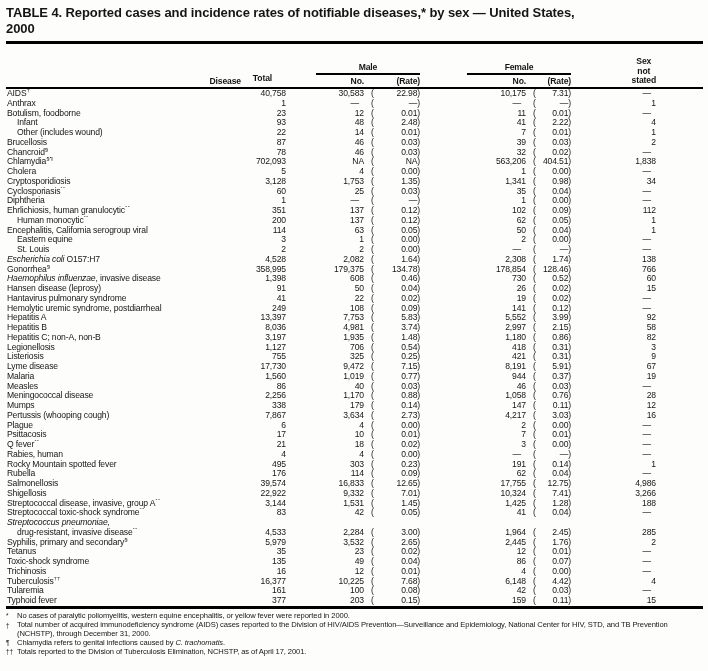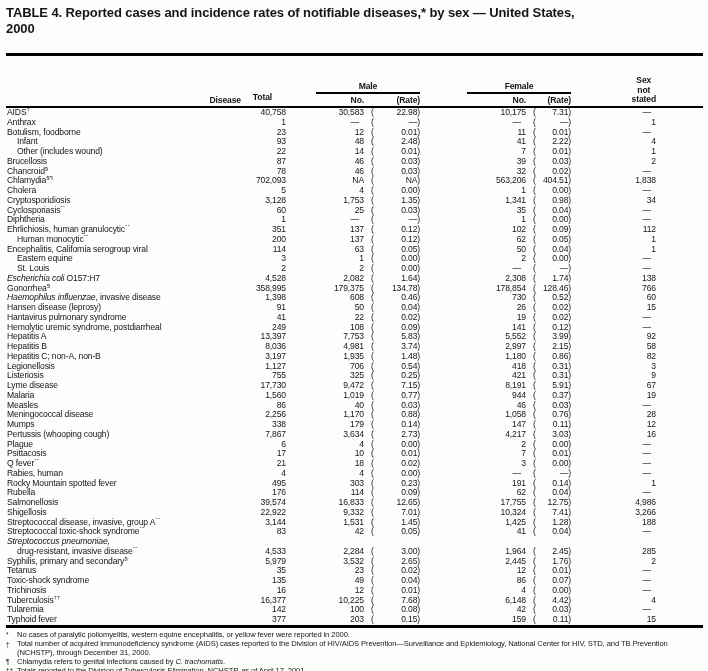--- a/index.html
+++ b/index.html
@@ -1,34 +1,34 @@
 <!DOCTYPE html>
 <html><head>
 <meta charset="utf-8">
 <style>
   * { box-sizing: border-box; margin: 0; padding: 0; }
   html, body { width: 708px; height: 671px; background: #fdfdfb; overflow: hidden; }
   body { font-family: "Liberation Sans", sans-serif; color: #151515; }
   .page { padding: 5px 5px 0 6px; }
 
-  .title { font-weight: bold; font-size: 13px; line-height: 16px; letter-spacing: -0.1px; margin-bottom: 16px; }
+  .title { font-weight: bold; font-size: 13px; line-height: 16px; letter-spacing: -0.1px; margin-bottom: 4px; }
   .title span { display: block; }
 
   table { border-collapse: collapse; table-layout: fixed; width: 697px;
           border-top: 3px solid #000; border-bottom: 3px solid #000; }
   col.c1 { width: 235px; } col.c2 { width: 45px; } col.c3 { width: 78px; }
   col.c4 { width: 56px; }  col.c5 { width: 106px; } col.c6 { width: 45px; }
   col.c7 { width: 85px; }  col.c8 { width: 47px; }
 
   thead th { font-weight: bold; font-size: 8.6px; line-height: 10px; vertical-align: bottom;
              padding: 0; white-space: nowrap; letter-spacing: -0.15px; }
   .hb { border-bottom: 2px solid #000; }
   .h-dis { text-align: right; padding-left: 1px; padding-bottom: 1px; }
   .h-tot { text-align: right; padding-right: 14px; padding-bottom: 4px; }
-  .h-grp { padding-top: 25px; }
+  .h-grp { padding-top: 18px; }
   .h-grp .grp { width: 104px; margin-left: auto; text-align: center;
                 border-bottom: 2px solid #000; padding-bottom: 1px; }
   .h-no, .h-rate { text-align: right; height: 13px; padding-bottom: 1px; }
   .h-sex { text-align: right; padding-bottom: 1px; }
   .sexhdr { display: inline-block; text-align: center; }
   .sexhdr span { display: block; line-height: 9.6px; }
 
   tbody td { font-size: 8.6px; line-height: 9.75px; padding: 0; white-space: nowrap;
              letter-spacing: -0.15px; vertical-align: baseline; }
   td.c-dis { text-align: left; padding-left: 1px; overflow: hidden; }
@@ -598,21 +598,21 @@
           <td class="c-tot">16,377</td>
           <td class="c-no">10,225</td>
           <td class="c-rate"><span class="lp">(</span><span>7.68)</span></td>
           <td class="c-no">6,148</td>
           <td class="c-rate"><span class="lp">(</span><span>4.42)</span></td>
           <td class="c-sex">4</td>
           <td class="c-fill"></td>
         </tr>
         <tr>
           <td class="c-dis">Tularemia</td>
-          <td class="c-tot">142</td>
+          <td class="c-tot">161</td>
           <td class="c-no">100</td>
           <td class="c-rate"><span class="lp">(</span><span>0.08)</span></td>
           <td class="c-no">42</td>
           <td class="c-rate"><span class="lp">(</span><span>0.03)</span></td>
           <td class="c-sex dash">—</td>
           <td class="c-fill"></td>
         </tr>
         <tr>
           <td class="c-dis">Typhoid fever</td>
           <td class="c-tot">377</td>

